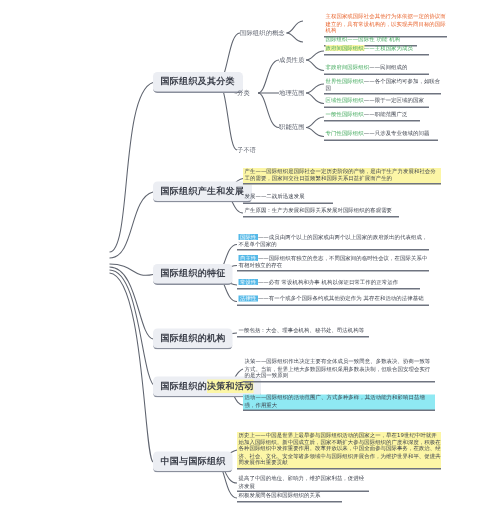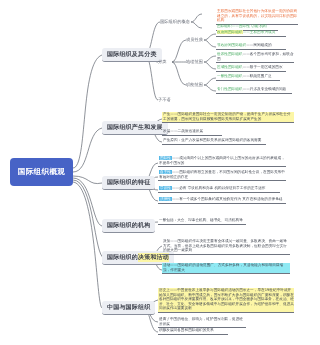--- a/index.html
+++ b/index.html
@@ -99,23 +99,20 @@
 
       <path d="M150 258 C 156 258, 156 248, 162 246"></path>
       <path d="M150 258 C 156 258, 156 270, 162 270"></path>
 
       <path d="M144 308 C 150 308, 150 302, 158 300"></path>
       <path d="M144 308 C 150 308, 150 322, 158 322"></path>
       <path d="M144 308 C 150 308, 150 332, 158 332"></path>
     </g>
   </svg>
 
-  <div class="node root">
-    <span>国际组织概观</span>
-  </div>
 
   <div class="node l1 underline" style="left:102px;top:48px;">
     <span>国际组织及其分类</span>
   </div>
 
   <div class="node l1 underline" style="left:102px;top:121px;">
     <span>国际组织产生和发展</span>
   </div>
 
   <div class="node l1 underline" style="left:102px;top:176px;">

